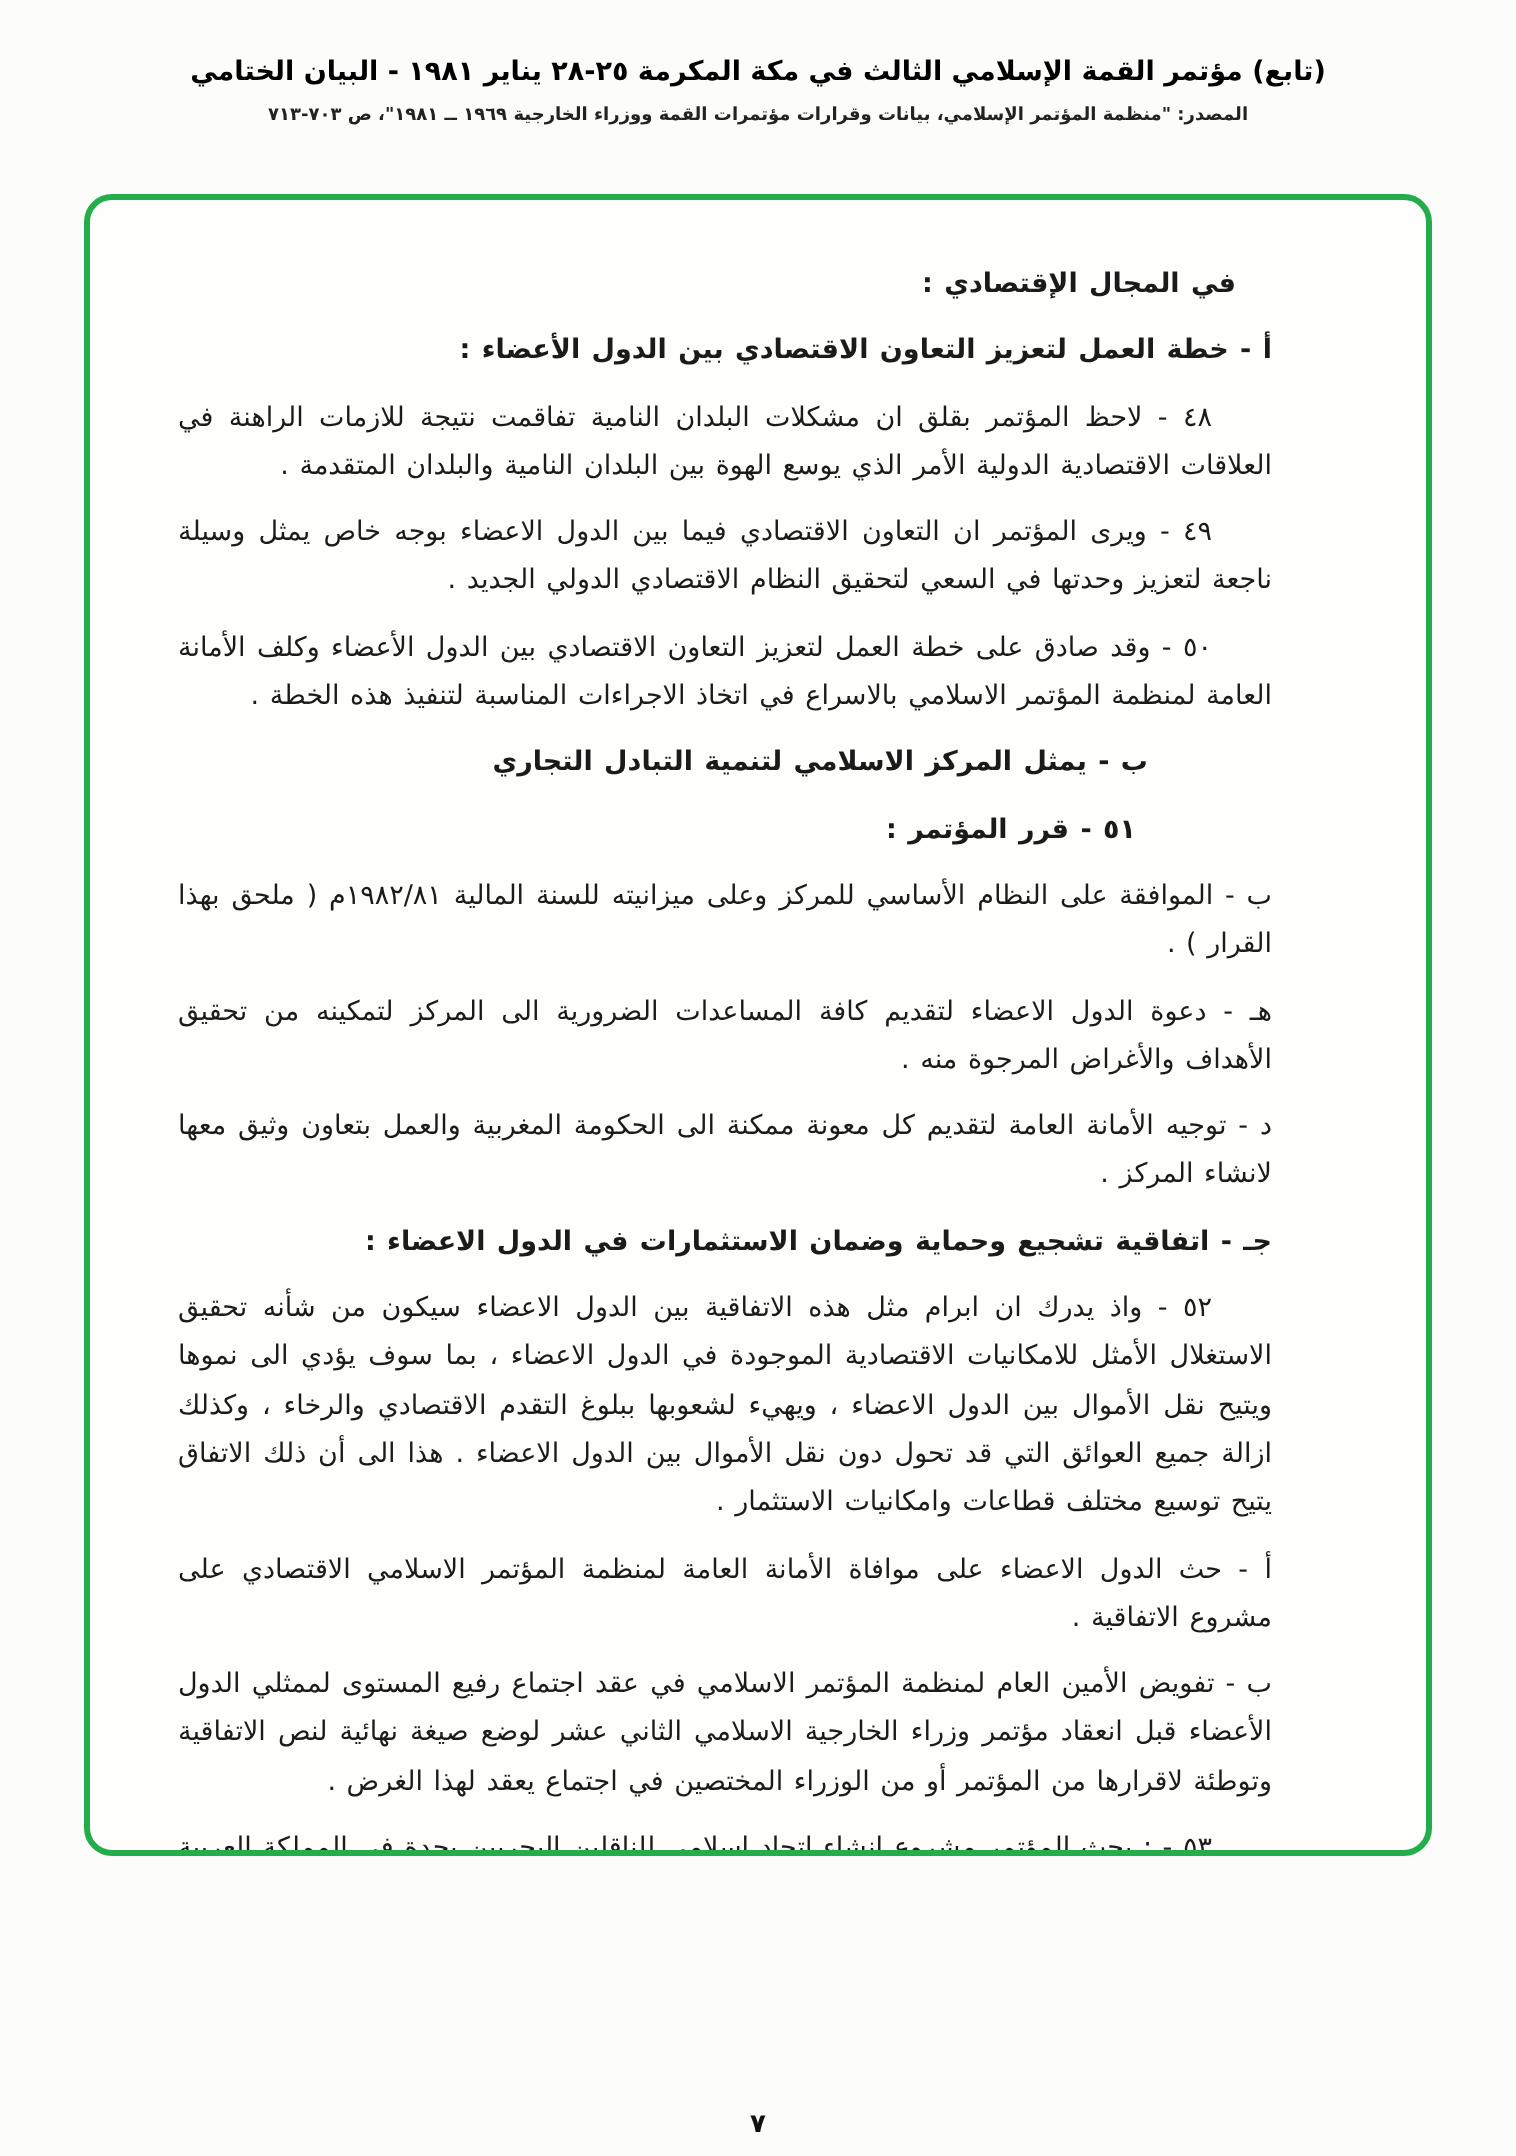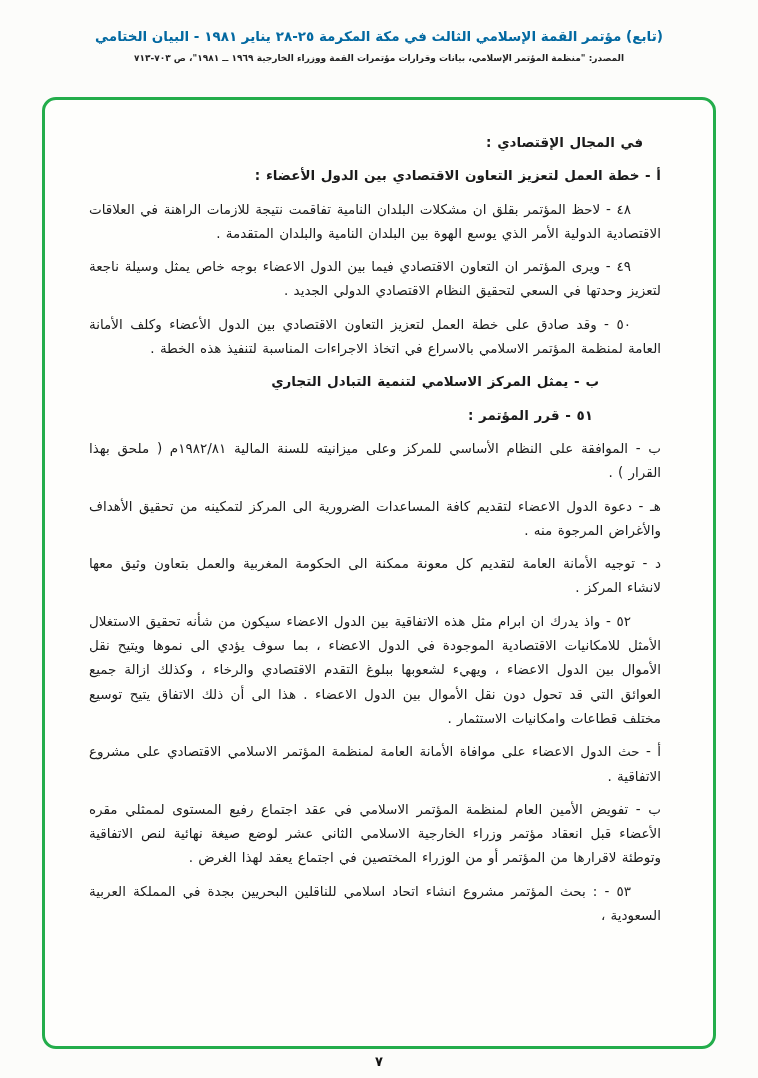--- a/index.html
+++ b/index.html
@@ -19,38 +19,38 @@
     position: absolute;
     top: 26px;
     left: 0;
     width: 100%;
     text-align: center;
   }
   .doc-title {
     font-size: 13.5px;
     font-weight: bold;
     line-height: 1.5;
-    color: #0369a1;
+    color: #000000;
   }
   .doc-source {
     margin-top: 7px;
     font-size: 9px;
     font-weight: bold;
     color: #222;
   }
   .doc-frame {
     position: absolute;
     top: 97px;
     left: 42px;
     width: 674px;
-    height: 952px;
+    height: 831px;
     background: #fefefc;
     border: 3px solid #23ad4b;
     border-radius: 14px;
-    padding: 30px 52px 16px 44px;
+    padding: 30px 77px 16px 44px;
     overflow: hidden;
   }
   .para {
     font-size: 13.5px;
     line-height: 1.8;
     text-align: justify;
     margin-bottom: 9px;
     word-spacing: 1px;
   }
   .bold { font-weight: bold; }
@@ -86,23 +86,24 @@
     <p class="para bold mr-20">في المجال الإقتصادي :</p>
     <p class="para bold">أ - خطة العمل لتعزيز التعاون الاقتصادي بين الدول الأعضاء :</p>
     <p class="para ti">٤٨ - لاحظ المؤتمر بقلق ان مشكلات البلدان النامية تفاقمت نتيجة للازمات الراهنة في العلاقات الاقتصادية الدولية الأمر الذي يوسع الهوة بين البلدان النامية والبلدان المتقدمة .</p>
     <p class="para ti">٤٩ - ويرى المؤتمر ان التعاون الاقتصادي فيما بين الدول الاعضاء بوجه خاص يمثل وسيلة ناجعة لتعزيز وحدتها في السعي لتحقيق النظام الاقتصادي الدولي الجديد .</p>
     <p class="para ti">٥٠ - وقد صادق على خطة العمل لتعزيز التعاون الاقتصادي بين الدول الأعضاء وكلف الأمانة العامة لمنظمة المؤتمر الاسلامي بالاسراع في اتخاذ الاجراءات المناسبة لتنفيذ هذه الخطة .</p>
     <p class="para bold mr-60">ب - يمثل المركز الاسلامي لتنمية التبادل التجاري</p>
     <p class="para bold mr-110">٥١ - قرر المؤتمر :</p>
     <p class="para">ب - الموافقة على النظام الأساسي للمركز وعلى ميزانيته للسنة المالية ١٩٨٢/٨١م ( ملحق بهذا القرار ) .</p>
     <p class="para">هـ - دعوة الدول الاعضاء لتقديم كافة المساعدات الضرورية الى المركز لتمكينه من تحقيق الأهداف والأغراض المرجوة منه .</p>
     <p class="para">د - توجيه الأمانة العامة لتقديم كل معونة ممكنة الى الحكومة المغربية والعمل بتعاون وثيق معها لانشاء المركز .</p>
+    <p class="para bold mt-4">جـ - اتفاقية تشجيع وحماية وضمان الاستثمارات في الدول الاعضاء :</p>
     <p class="para ti">٥٢ - واذ يدرك ان ابرام مثل هذه الاتفاقية بين الدول الاعضاء سيكون من شأنه تحقيق الاستغلال الأمثل للامكانيات الاقتصادية الموجودة في الدول الاعضاء ، بما سوف يؤدي الى نموها ويتيح نقل الأموال بين الدول الاعضاء ، ويهيء لشعوبها ببلوغ التقدم الاقتصادي والرخاء ، وكذلك ازالة جميع العوائق التي قد تحول دون نقل الأموال بين الدول الاعضاء . هذا الى أن ذلك الاتفاق يتيح توسيع مختلف قطاعات وامكانيات الاستثمار .</p>
     <p class="para">أ - حث الدول الاعضاء على موافاة الأمانة العامة لمنظمة المؤتمر الاسلامي الاقتصادي على مشروع الاتفاقية .</p>
-    <p class="para">ب - تفويض الأمين العام لمنظمة المؤتمر الاسلامي في عقد اجتماع رفيع المستوى لممثلي مقره الأعضاء قبل انعقاد مؤتمر وزراء الخارجية الاسلامي الثاني عشر لوضع صيغة نهائية لنص الاتفاقية وتوطئة لاقرارها من المؤتمر أو من الوزراء المختصين في اجتماع يعقد لهذا الغرض .</p>
+    <p class="para">ب - تفويض الأمين العام لمنظمة المؤتمر الاسلامي في عقد اجتماع رفيع المستوى لممثلي الدول الأعضاء قبل انعقاد مؤتمر وزراء الخارجية الاسلامي الثاني عشر لوضع صيغة نهائية لنص الاتفاقية وتوطئة لاقرارها من المؤتمر أو من الوزراء المختصين في اجتماع يعقد لهذا الغرض .</p>
     <p class="para ti">٥٣ - : بحث المؤتمر مشروع انشاء اتحاد اسلامي للناقلين البحريين بجدة في المملكة العربية السعودية ،</p>
   </div>
 
   <footer class="page-footer">
     <span class="page-number">٧</span>
   </footer>
 
 </div>
 
 </body></html>

